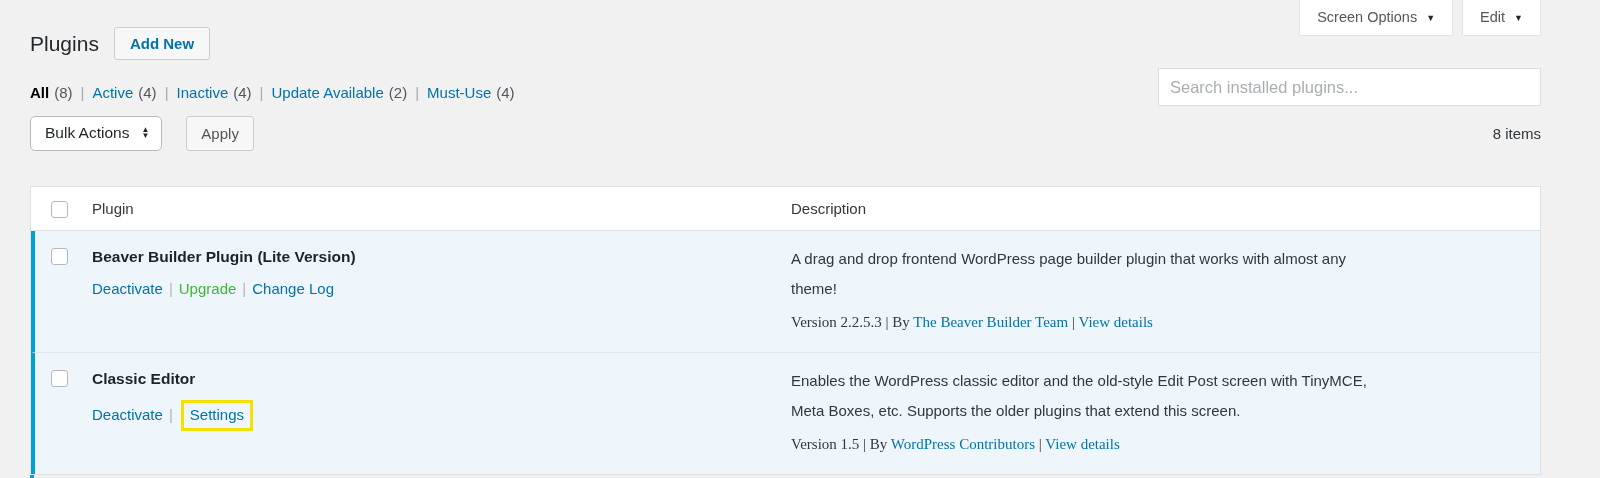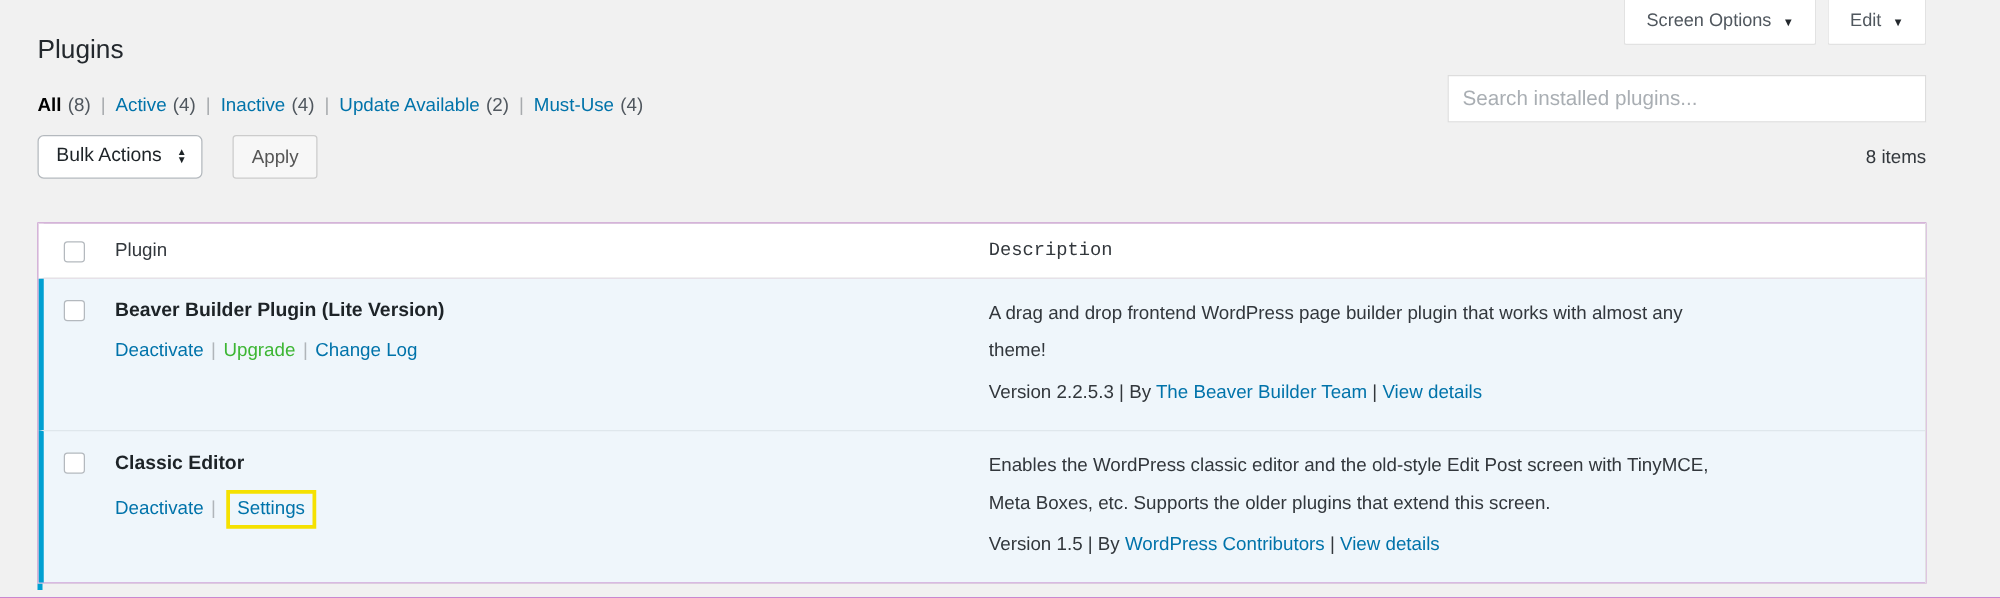--- a/index.html
+++ b/index.html
@@ -107,21 +107,21 @@
     cursor: pointer;
   }
   .th-plugin {
     flex: 0 0 700px;
     padding: 13px 10px 13px 11px;
     font-size: 15px; color: #32373c;
   }
   .th-desc {
     flex: 1;
     padding: 13px 44px 13px 10px;
-    font-size: 15px; color: #32373c; font-family: Liberation Mono, monospace;
+    font-size: 15px; color: #32373c;
   }
 
   .t-row {
     display: flex;
     background: #eff6fb;
     border-left: 4px solid #00a0d2;
   }
   .t-row + .t-row { border-top: 1px solid #dfe7ec; }
   .t-row .cb-cell { padding-top: 17px; }
   .cell-plugin { flex: 0 0 700px; padding: 16px 10px 16px 11px; }
@@ -135,21 +135,21 @@
     padding: 1px 6px 2px;
     margin-left: 2px;
     display: inline-block;
   }
   .cell-desc {
     flex: 1;
     padding: 13px 44px 15px 10px;
     font-size: 15px; color: #32373c;
   }
   .desc-line { line-height: 30px; }
-  .version-line { line-height: 30px; margin-top: 3px; }
+  .version-line { line-height: 30px; margin-top: 3px; font-family: Liberation Serif, serif; }
   .version-line a { color: #0073aa; text-decoration: none; cursor: pointer; }
 
   .table-cut {
     height: 5px;
     border-left: 4px solid #00a0d2;
     background: #f1f1f1;
   }
 </style>
 </head>
 <body>
@@ -162,20 +162,21 @@
   <div class="meta-tab">
     <span>Edit</span>
     <span class="arrow">▼</span>
   </div>
 </div>
 
 <div class="wrap">
 
   <div class="page-header">
     <h1 class="page-title">Plugins</h1>
+    <button class="add-new-btn">Add New</button>
   </div>
 
   <div class="filters-row">
     <div class="subsubsub">
       <span><span class="current-filter">All</span><span class="count">(8)</span></span>
       <span class="pipe">|</span>
       <span><a>Active</a><span class="count">(4)</span></span>
       <span class="pipe">|</span>
       <span><a>Inactive</a><span class="count">(4)</span></span>
       <span class="pipe">|</span>

